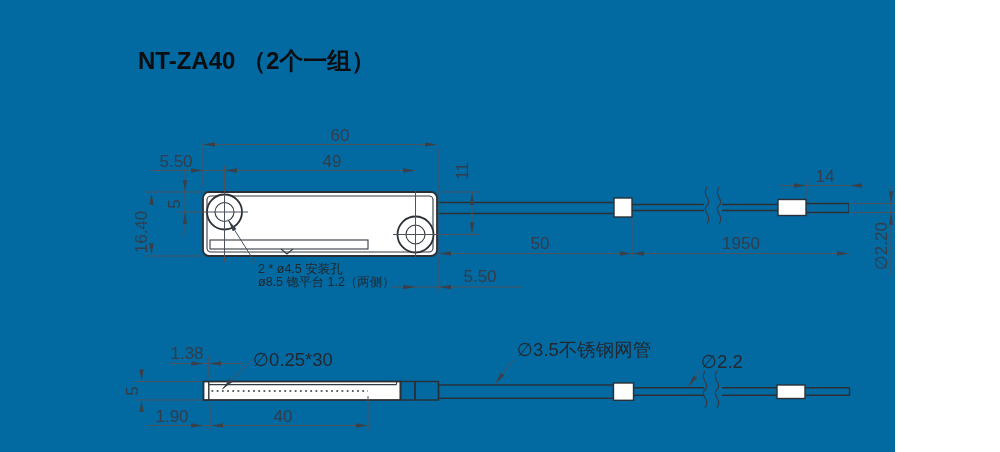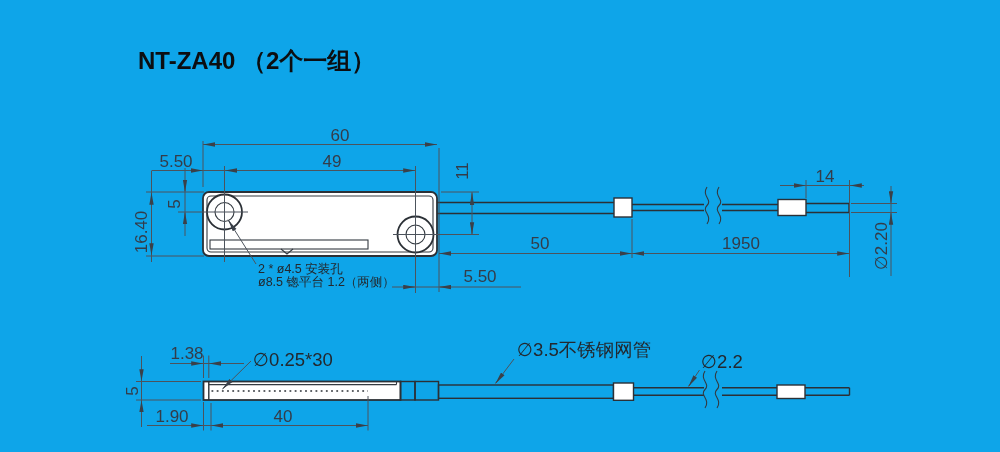--- a/index.html
+++ b/index.html
@@ -1,16 +1,16 @@
 <!DOCTYPE html>
 <html><head>
 <meta charset="utf-8">
 <style>
   html,body{margin:0;padding:0;background:#ffffff;}
-  .page{position:relative;width:1000px;height:452px;background:#0ea5e9;overflow:hidden;}
+  .page{position:relative;width:895px;height:452px;background:#0369a1;overflow:hidden;}
   svg text{font-family:"Liberation Sans","DejaVu Sans",sans-serif;fill:#343c49;}
   .title{font-size:24px;font-weight:bold;fill:#0c0e11;}
   .dimtxt{font-size:17px;}
   .note{font-size:12.5px;fill:#23282e;}
   .lbl{font-size:18.5px;fill:#23282e;}
   .objf{stroke:#2b3036;stroke-width:1.8;fill:#ffffff;}
   .obj2{stroke:#2b3036;stroke-width:1.4;fill:none;}
   .obj2f{stroke:#2b3036;stroke-width:1.4;fill:#ffffff;}
   .mid{stroke:#343a41;stroke-width:1.1;fill:none;}
   .thin{stroke:#4c535c;stroke-width:1;fill:none;}

